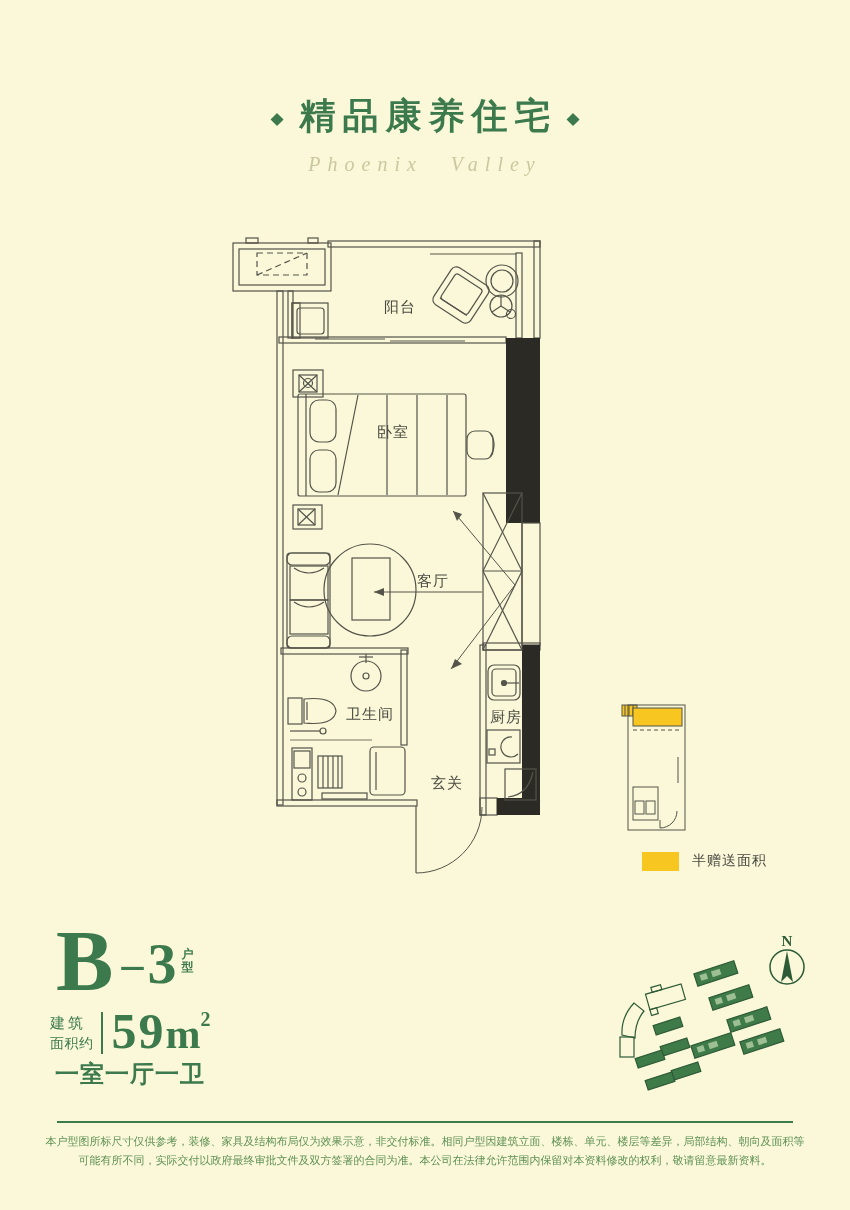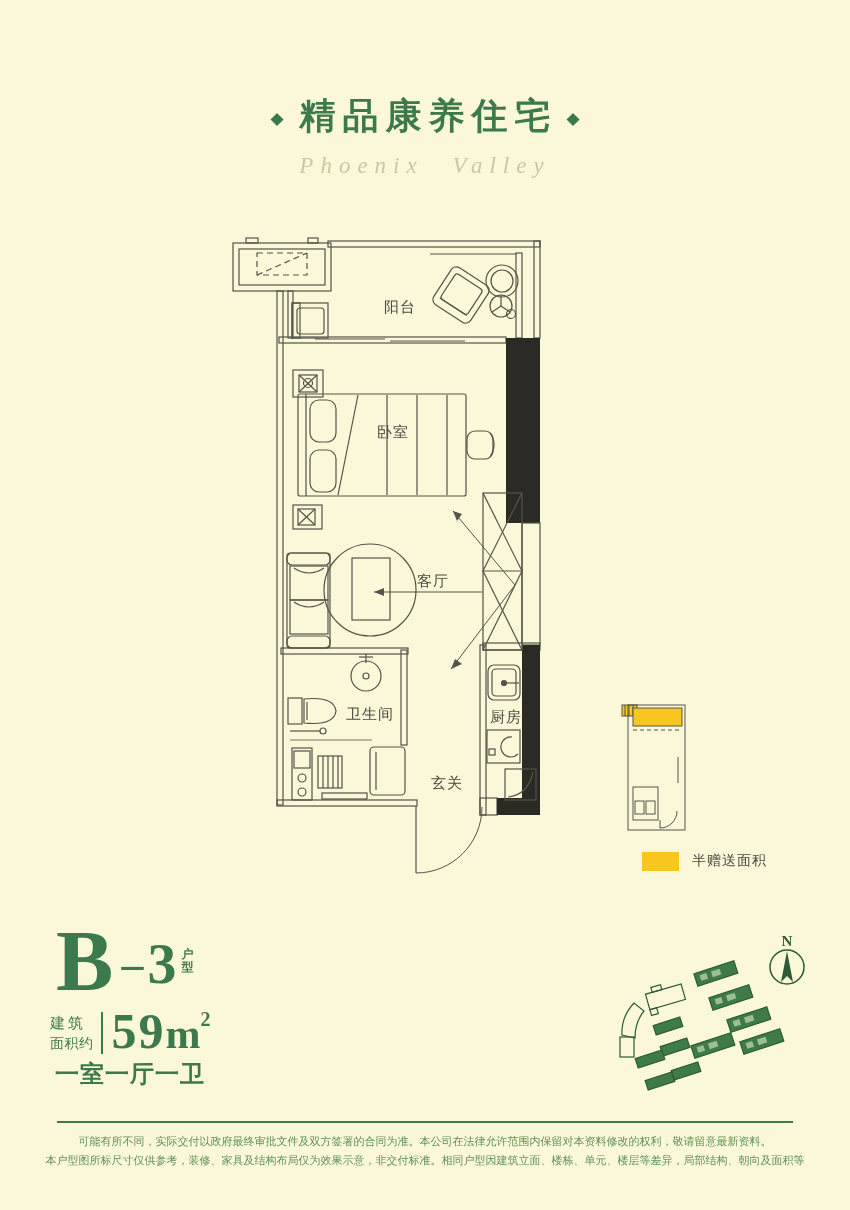--- a/index.html
+++ b/index.html
@@ -6,21 +6,21 @@
   body { font-family:"Liberation Sans","DejaVu Sans",sans-serif; }
   .page { position:relative; width:850px; height:1210px; background:#FAF8D9; overflow:hidden; }
 
   
   .header { position:absolute; top:92px; left:0; width:100%; text-align:center; color:#3C7A4D; }
   .title-line { font-size:36px; font-weight:600; letter-spacing:7px; }
   .diamond { font-size:17px; vertical-align:4px; letter-spacing:0; }
   .diamond.left { margin-right:16px; }
   .diamond.right { margin-left:9px; }
   .subtitle { margin-top:12px; font-family:"Liberation Serif","DejaVu Serif",serif; font-style:italic;
-              font-size:23px; letter-spacing:7px; word-spacing:16px; color:#CBC79F; }
+              font-size:20px; letter-spacing:7px; word-spacing:16px; color:#CBC79F; }
 
   
   .plan-svg  { position:absolute; left:220px; top:228px; }
   .mini-svg  { position:absolute; left:612px; top:695px; }
   .site-svg  { position:absolute; left:612px; top:925px; }
   .plan-label { font:15px "Liberation Sans","DejaVu Sans",sans-serif; fill:#4A4A40; letter-spacing:1px; }
   .legend { position:absolute; left:642px; top:852px; display:flex; align-items:flex-start; }
   .legend-swatch { width:37px; height:19px; background:#F7C621; }
   .legend-text { margin-left:13px; font-size:14px; color:#4A4A42; letter-spacing:1px; }
 
@@ -286,17 +286,17 @@
         <rect x="134" y="113" width="7" height="6" transform="rotate(-18 150 117)"></rect>
         <rect x="146" y="113" width="9" height="6" transform="rotate(-18 150 117)"></rect>
         <rect x="85" y="117" width="7" height="6" transform="rotate(-18 101 121)"></rect>
         <rect x="97" y="117" width="9" height="6" transform="rotate(-18 101 121)"></rect>
       </g>
     </g>
   </svg>
 
   <div class="footer-rule"></div>
   <div class="disclaimer">
+    <div>本户型图所标尺寸仅供参考，装修、家具及结构布局仅为效果示意，非交付标准。相同户型因建筑立面、楼栋、单元、楼层等差异，局部结构、朝向及面积等</div>
     <div>可能有所不同，实际交付以政府最终审批文件及双方签署的合同为准。本公司在法律允许范围内保留对本资料修改的权利，敬请留意最新资料。</div>
-    <div>本户型图所标尺寸仅供参考，装修、家具及结构布局仅为效果示意，非交付标准。相同户型因建筑立面、楼栋、单元、楼层等差异，局部结构、朝向及面积等</div>
   </div>
 
 </div>
 
 </body></html>

